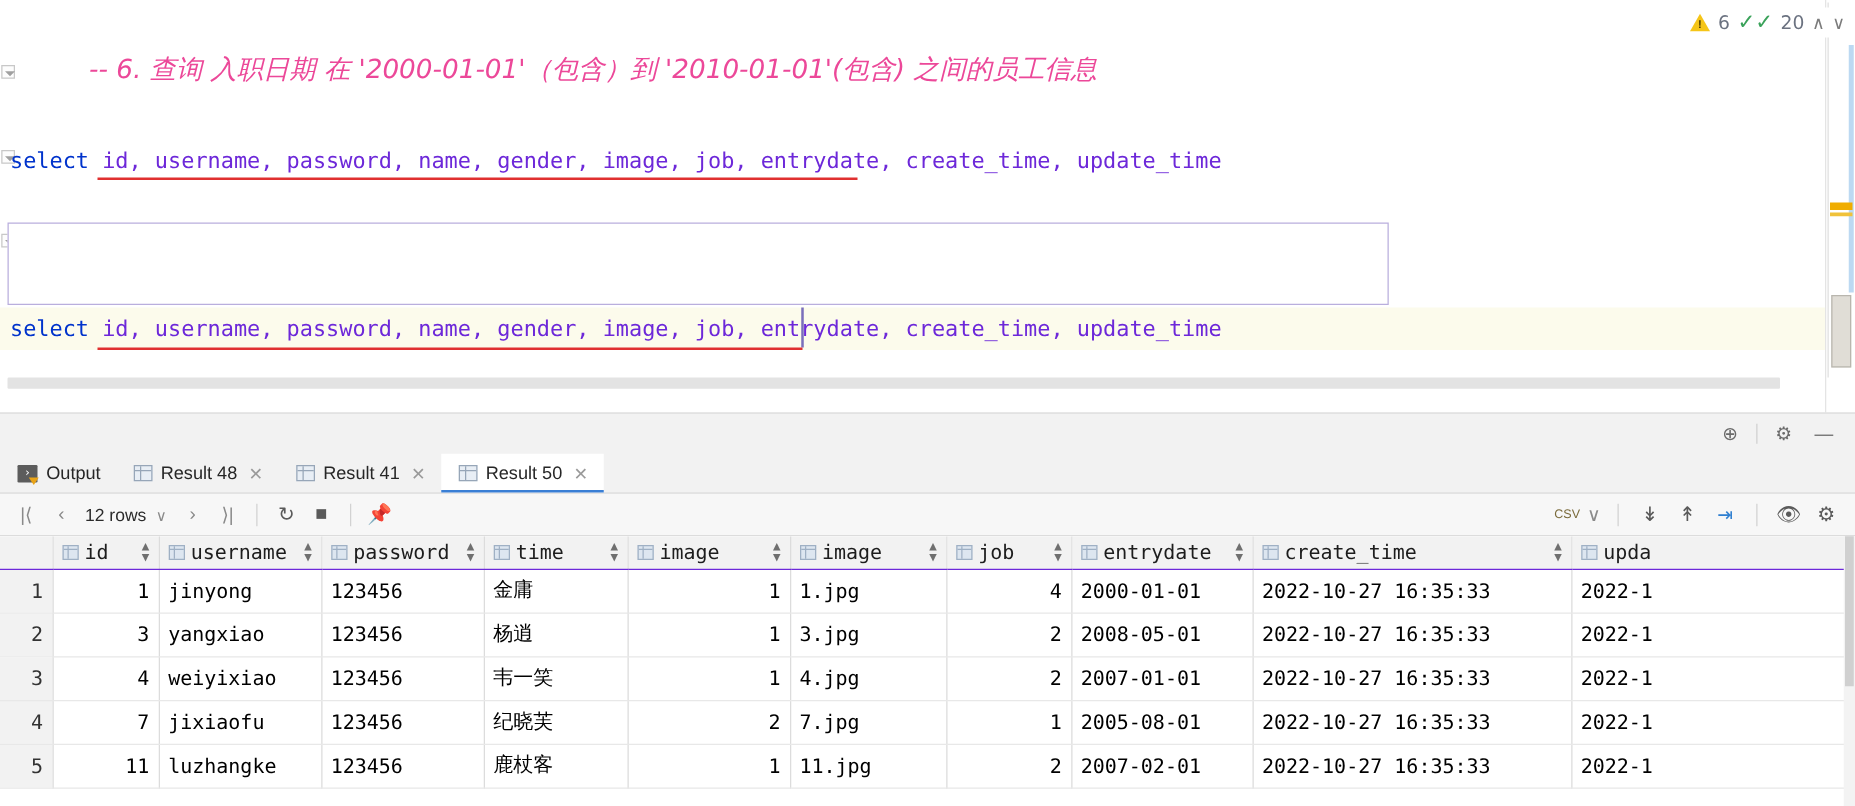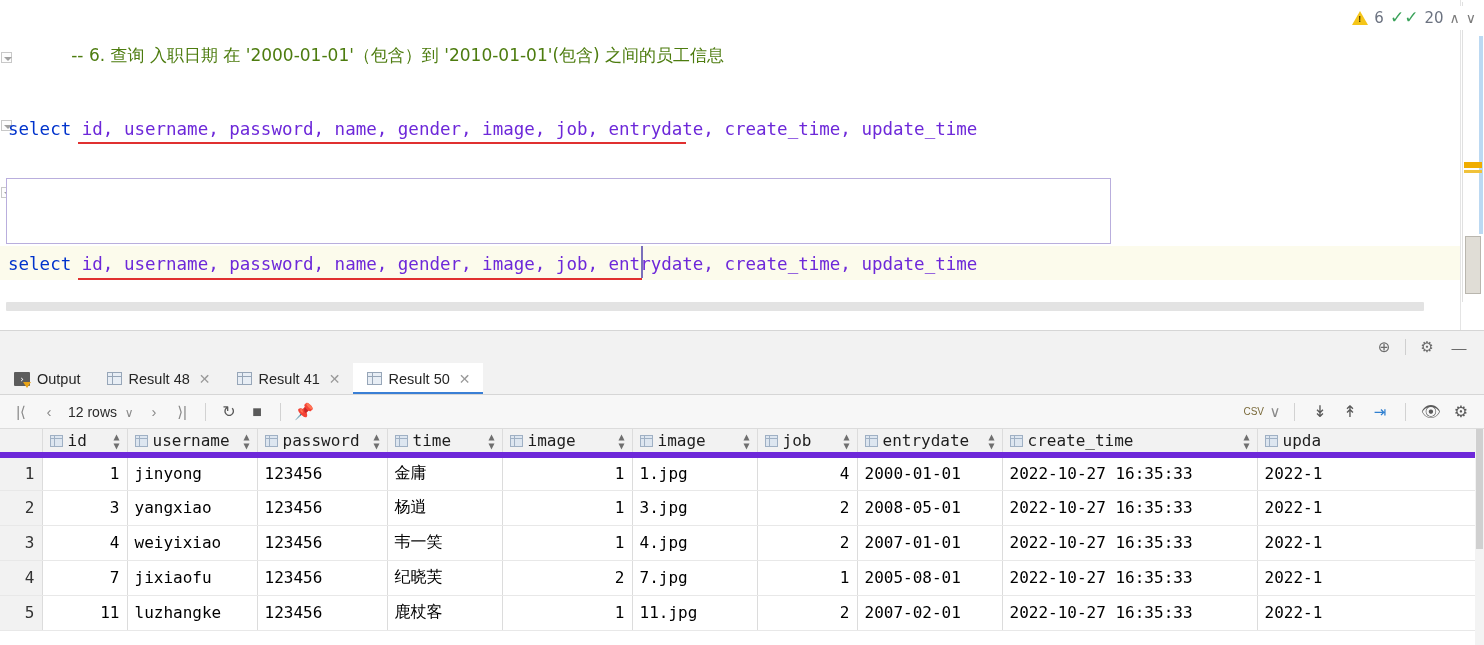--- a/index.html
+++ b/index.html
@@ -35,21 +35,21 @@
     position:absolute; left:8px; top:0; right:0;
     font-family: "DejaVu Sans Mono", monospace;
     font-size: 17.5px;
     line-height: 34px;
     white-space: pre;
   }
   .cline { height:34px; }
   .kw      { color:#0033cc; }
   .ident   { color:#6d28d9; }
   .plain   { color:#1a1a1a; }
-  .cmt     { color:#4d7c0f; font-family:"DejaVu Sans", sans-serif; font-size:17px;}
+  .cmt     { color:#ec4899; font-style: italic; font-family:"DejaVu Sans", sans-serif; font-size:21px;}
 
   .comment-row{
     position:absolute; left:8px; top:4px; height:32px;
   }
 
   
   .blk1 { position:absolute; left:8px; top:44px; }
   
   .blk2wrap{
     position:absolute; left:6px; top:178px; width:1105px; height:66px;
@@ -199,21 +199,21 @@
     background:#ffffff; overflow:hidden;
   }
   table.rt{ border-collapse:collapse; table-layout:fixed; width:1490px; }
   table.rt th, table.rt td{
     border-right:1px solid #dcdcdc; border-bottom:1px solid #e8e8e8;
     height:35px; font-size:16px;
     font-family:"DejaVu Sans Mono", monospace;
     padding:0 7px; overflow:hidden; white-space:nowrap;
   }
   table.rt th{
-    background:#f2f2f2; border-bottom:6px solid #6d28d9;
+    background:#f2f2f2; border-bottom:1px solid #6d28d9;
     font-family:"DejaVu Sans Mono", monospace; font-size:16px; font-weight:normal;
     color:#1d1d1d; text-align:left; height:26px;
   }
   .th-in{ display:flex; align-items:center; gap:5px; width:100%; }
   .th-ico{
     width:13px;height:12px;border:1.5px solid #9fb0c4;background:#dde6f0;position:relative;flex:0 0 auto;
   }
   .th-ico:before{content:"";position:absolute;left:0;top:2.5px;width:100%;height:1.2px;background:#9fb0c4;}
   .th-ico:after{content:"";position:absolute;left:3.5px;top:0;width:1.2px;height:100%;background:#9fb0c4;}
   .th-lbl{ flex:1 1 auto; overflow:hidden; }

